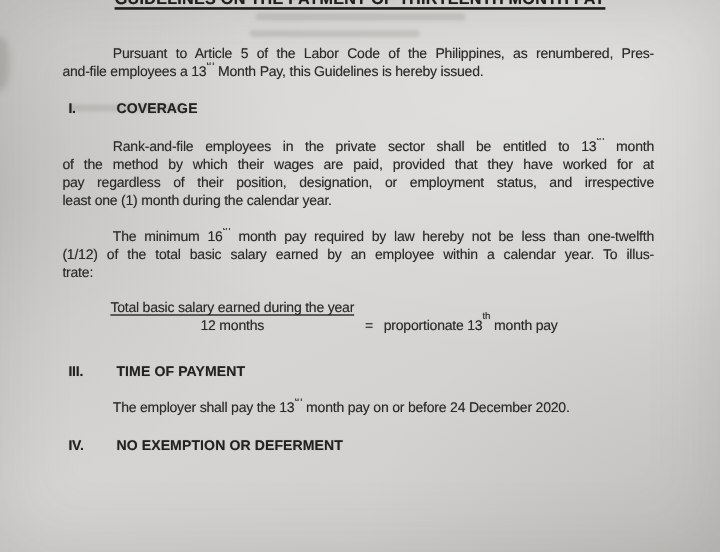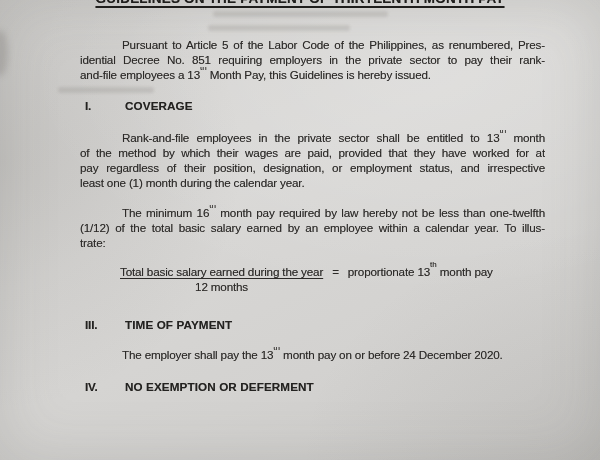--- a/index.html
+++ b/index.html
@@ -25,31 +25,30 @@
     text-decoration-thickness:1.6px;
     text-underline-offset:3px;
     white-space:nowrap;
     text-shadow:0 0 0.6px rgba(31,30,28,0.55);
   }
   .content{
     position:absolute; top:0; left:0; right:0; bottom:0;
     padding:0 55px 0 52px;
     font-size:11.7px; letter-spacing:-0.18px;
     text-shadow:0 0 0.6px rgba(44,42,40,0.45);
-    margin-left:28px;
   }
   .block{position:relative;}
   .line{height:15px; line-height:15px; overflow:hidden; white-space:nowrap;}
   .line.justify{white-space:normal; text-align:justify; text-align-last:justify;}
   .line.indent{padding-left:42px;}
   .heading{display:flex; font-weight:700; color:#232220; height:15px; line-height:15px;}
   .h-num{flex:0 0 45px; width:45px; box-sizing:border-box; padding-left:5px;}
   .h-text{letter-spacing:0.1px; white-space:nowrap;}
   sup.sup{font-size:8px; line-height:0; position:relative; top:-4px; letter-spacing:0;}
-  .formula{display:flex; margin-left:40px; align-items:flex-start; gap:9px;}
+  .formula{display:flex; margin-left:40px; align-items:flex-end; gap:9px;}
   .frac .num{height:15px; line-height:15px; text-decoration:underline; text-underline-offset:2px; white-space:nowrap;}
   .frac .den{height:15px; line-height:15px; text-align:center;}
   .eq,.rhs{height:15px; line-height:15px; white-space:nowrap;}
   
   .b0{margin-top:37px}.b1{margin-top:16px}.b2{margin-top:17px}.b3{margin-top:8px}
   .b4{margin-top:15px}.b5{margin-top:14px}.b6{margin-top:13px}.b7{margin-top:23px}
   .b8{margin-top:15px}.b9{margin-top:17px}
   
   .bleed{position:absolute; background:rgba(118,115,108,0.20); border-radius:3px; filter:blur(1.4px);}
   .bleed.m1{left:213px; top:11px; width:175px; height:6px;}
@@ -66,21 +65,20 @@
   <div class="bleed m1"></div>
   <div class="bleed m2"></div>
   <div class="bleed m3"></div>
 
   <div class="title">GUIDELINES ON THE PAYMENT OF THIRTEENTH MONTH PAY</div>
 
   <div class="content">
     <div id="doc-blocks">
         <div class="block para b0">
           <div class="line justify indent"><span class="seg">Pursuant to Article 5 of the Labor Code of the Philippines, as renumbered, Pres-</span></div>
-          <div class="line justify"><span class="seg">idential Decree No. 851 requiring employers in the private sector to pay their rank-</span></div>
           <div class="line"><span class="seg">and-file employees a 13</span><sup class="sup">th</sup><span class="seg"> Month Pay, this Guidelines is hereby issued.</span></div>
         </div>
         <div class="block heading b1">
           <div class="h-num">I.</div>
           <div class="h-text"><span class="seg">COVERAGE</span></div>
         </div>
         <div class="block para b2">
           <div class="line justify indent"><span class="seg">Rank-and-file employees in the private sector shall be entitled to 13</span><sup class="sup">th</sup><span class="seg"> month</span></div>
           <div class="line justify"><span class="seg">of the method by which their wages are paid, provided that they have worked for at</span></div>
           <div class="line justify"><span class="seg">pay regardless of their position, designation, or employment status, and irrespective</span></div>

